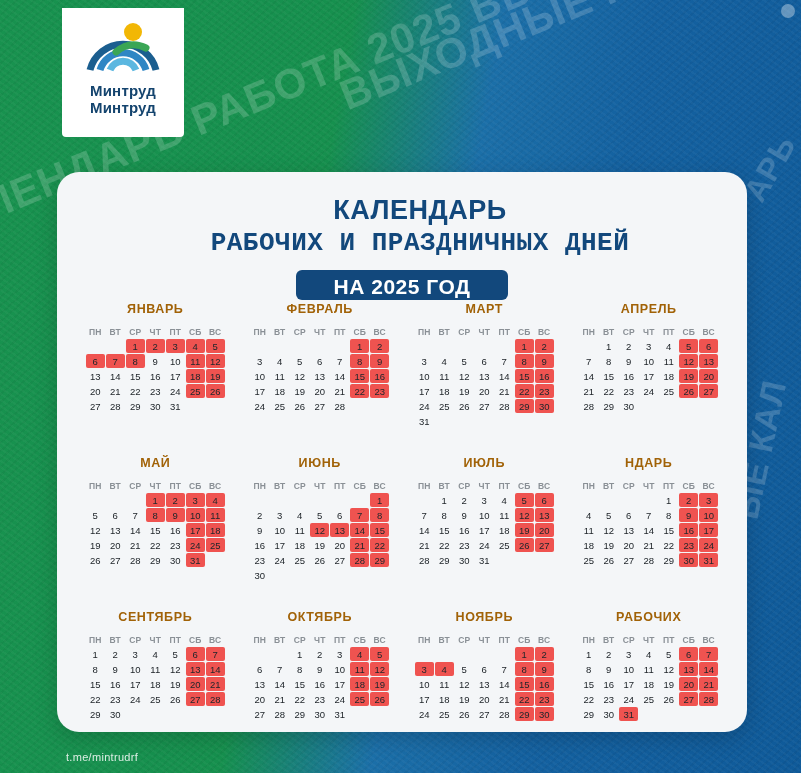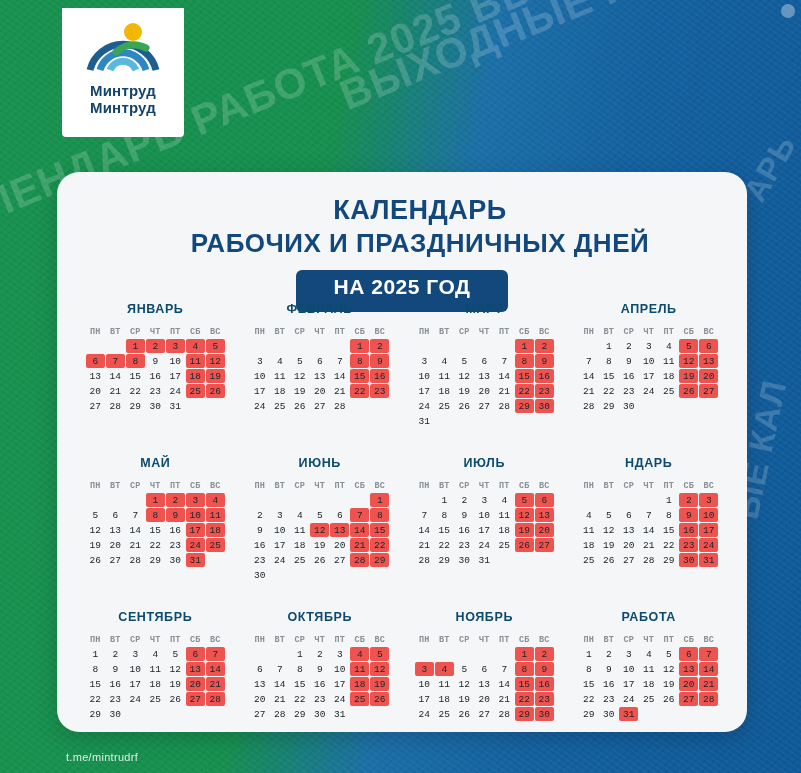--- a/index.html
+++ b/index.html
@@ -55,43 +55,42 @@
     position:absolute;left:57px;top:172px;width:690px;height:560px;
     background:#f4f6f8;border-radius:22px;
     box-shadow:0 6px 22px rgba(0,0,0,.18);
   }
   .title{
     text-align:center;color:#12487c;font-weight:bold;
     font-size:27px;line-height:33px;letter-spacing:.5px;
     padding-top:22px;
     padding-left:36px;
   }
-  .title .l2{font-size:26px;}
+  .title .l2{font-size:26px;font-family:Liberation Mono, monospace;}
   .year-badge{
-    margin:10px auto 0;width:212px;height:42px;background:#12487c;border-radius:6px;
+    margin:10px auto 0;width:212px;height:30px;background:#12487c;border-radius:6px;
     color:#fff;font-weight:bold;font-size:21px;line-height:33px;text-align:center;
     letter-spacing:.5px;
   }
 
   .grid{
     position:absolute;left:0;right:0;top:130px;
     display:grid;grid-template-columns:repeat(4,1fr);
     row-gap:18px;
     padding:0 16px;
     box-sizing:border-box;
   }
   .month{ text-align:center; }
   .month-name{
-    color:#0c4a6e;font-weight:bold;font-size:12.5px;letter-spacing:.6px;
+    color:#a16207;font-weight:bold;font-size:12.5px;letter-spacing:.6px;
     margin-bottom:7px;
   }
   table.cal{
     border-collapse:separate;border-spacing:1px;
     margin:9px auto;
-    font-family:Liberation Mono, monospace;
   }
   table.cal th{
     color:#8a9096;font-size:8.5px;font-weight:bold;
     width:19px;height:12px;padding:0;letter-spacing:.2px;
   }
   table.cal td{
     width:19px;height:14px;padding:0;
     font-size:9.5px;color:#20262b;text-align:center;vertical-align:middle;
   }
   td.holiday{background:#ef5350;color:#fff;border-radius:2px;}
@@ -849,21 +848,21 @@
               <td>26</td>
               <td>27</td>
               <td>28</td>
               <td class="holiday">29</td>
               <td class="holiday">30</td>
             </tr>
           </tbody>
         </table>
       </div>
       <div class="month">
-        <div class="month-name">РАБОТА</div>
+        <div class="month-name">РАБОЧИХ</div>
         <table class="cal">
           <thead>
             <tr>
               <th>ПН</th>
               <th>ВТ</th>
               <th>СР</th>
               <th>ЧТ</th>
               <th>ПТ</th>
               <th>СБ</th>
               <th>ВС</th>

